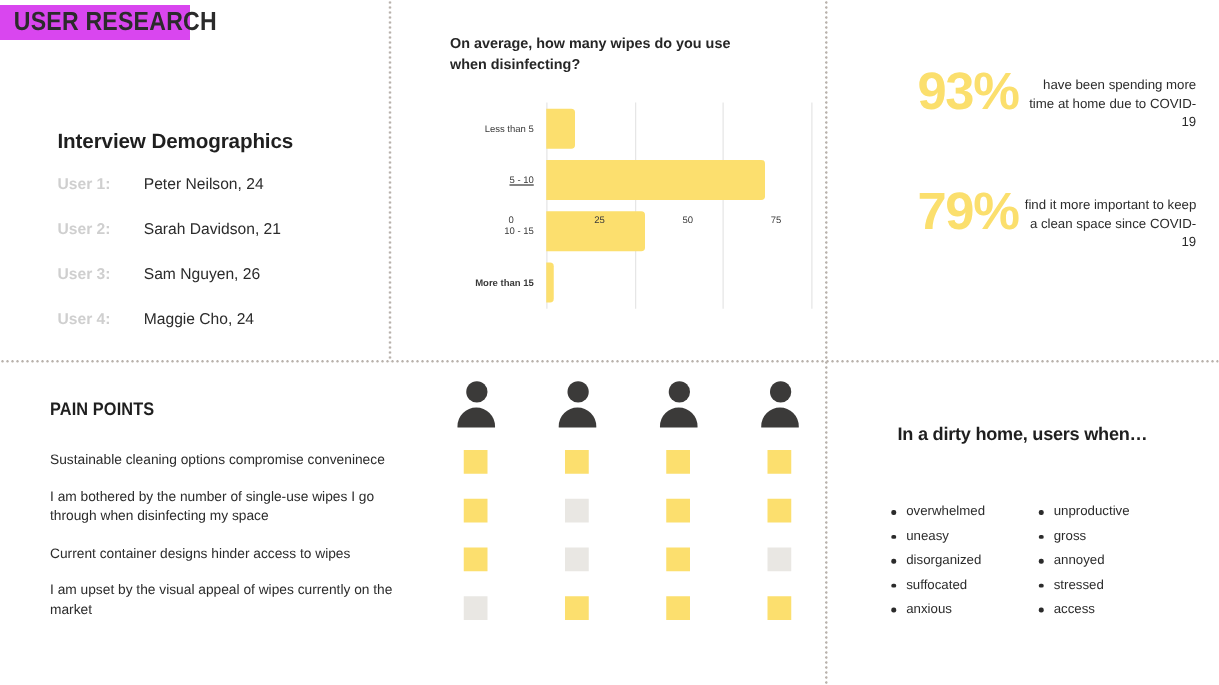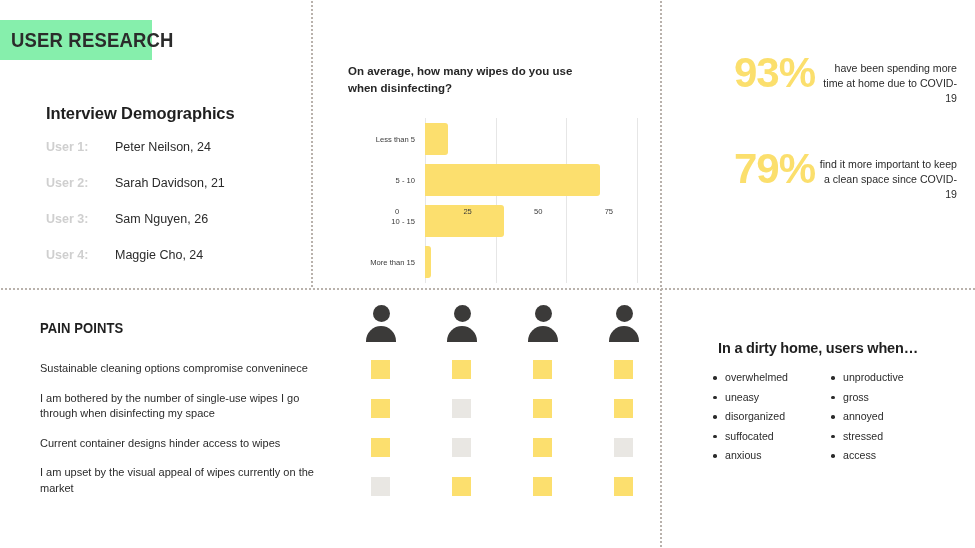--- a/index.html
+++ b/index.html
@@ -39,24 +39,24 @@
     background-size: 2px 4px;
     background-repeat: repeat-y;
   }
   .divider-v.left  { left: 311px; top: 0px;   height: 289px; }
   .divider-v.right { left: 660px; top: 0px;   height: 548px; }
 
   
   .badge {
     position: absolute;
     left: 0px;
-    top: 20px;
+    top: 4px;
     width: 152px;
-    height: 40px;
-    background: #86efac;
+    height: 28px;
+    background: #d946ef;
     display: flex;
     align-items: center;
     padding-left: 11px;
   }
   .badge-text {
     font-family: "Liberation Sans Narrow", "Liberation Sans", sans-serif;
     font-weight: bold;
     font-size: 21px;
     letter-spacing: 0.2px;
     color: #2b2b2b;
@@ -86,21 +86,21 @@
     font-size: 12.5px;
     font-weight: bold;
     color: #cfcfcf;
   }
   .demo-val {
     font-size: 12.5px;
     color: #2b2b2b;
   }
 
   
-  .chart-block { position: absolute; left: 304px; top: 0; width: 348px; height: 288px; margin-top: 36px; }
+  .chart-block { position: absolute; left: 316px; top: 0; width: 348px; height: 288px; }
   .chart-title {
     position: absolute;
     left: 44px;
     top: 27px;
     width: 250px;
     font-size: 11.5px;
     font-weight: bold;
     line-height: 1.45;
     color: #262626;
   }
@@ -246,21 +246,21 @@
     font-weight: bold;
     color: #1f1f1f;
     text-align: center;
     margin-bottom: 16px;
     letter-spacing: -0.2px;
   }
   .feel-cols {
     display: flex;
     padding-left: 50px;
   }
-  .feel-col { width: 118px; }
+  .feel-col { width: 118px; margin-top: 32px; }
   .feel-col ul { list-style: none; }
   .feel-col li {
     position: relative;
     font-size: 10.6px;
     color: #2b2b2b;
     line-height: 1.0;
     padding-left: 14px;
     margin-bottom: 9px;
   }
   .feel-col li::before {
@@ -307,23 +307,23 @@
           <div class="demo-val">Maggie Cho, 24</div>
         </div>
       </div>
   </div>
 
   <div class="chart-block">
     <div class="chart-title">On average, how many wipes do you use when disinfecting?</div>
     <div class="plot">
       <div class="plot-labels" id="cat-labels">
           <div class="cat-label" style="top: 20.625px;">Less than 5</div>
-          <div class="cat-label" style="top: 61.875px;">5 - 10</div>
+          <div class="cat-label" style="top: 61.875px; text-decoration: underline;">5 - 10</div>
           <div class="cat-label" style="top: 103.125px;">10 - 15</div>
-          <div class="cat-label" style="top: 144.375px;">More than 15</div>
+          <div class="cat-label" style="top: 144.375px; font-weight: bold;">More than 15</div>
         </div>
       <div class="plot-area" id="plot-area">
           <div class="gridline" style="left: 0px;"></div>
           <div class="gridline" style="left: 70.625px;"></div>
           <div class="gridline" style="left: 141.25px;"></div>
           <div class="gridline" style="left: 211.875px;"></div>
           <div class="bar" style="left: 0px; top: 4.625px; height: 32px; width: 22.6px; background: rgb(252, 223, 110);"></div>
           <div class="bar" style="left: 0px; top: 45.875px; height: 32px; width: 175.15px; background: rgb(252, 223, 110);"></div>
           <div class="bar" style="left: 0px; top: 87.125px; height: 32px; width: 79.1px; background: rgb(252, 223, 110);"></div>
           <div class="bar" style="left: 0px; top: 128.375px; height: 32px; width: 5.65px; background: rgb(252, 223, 110);"></div>

